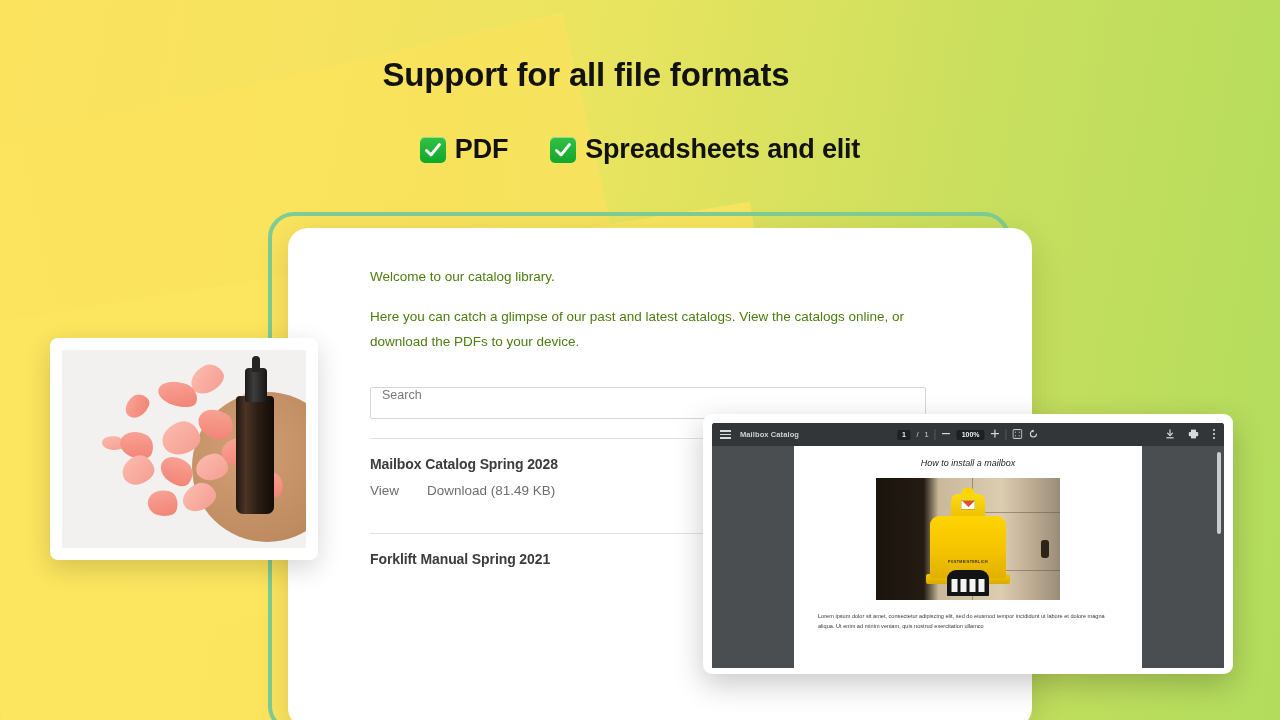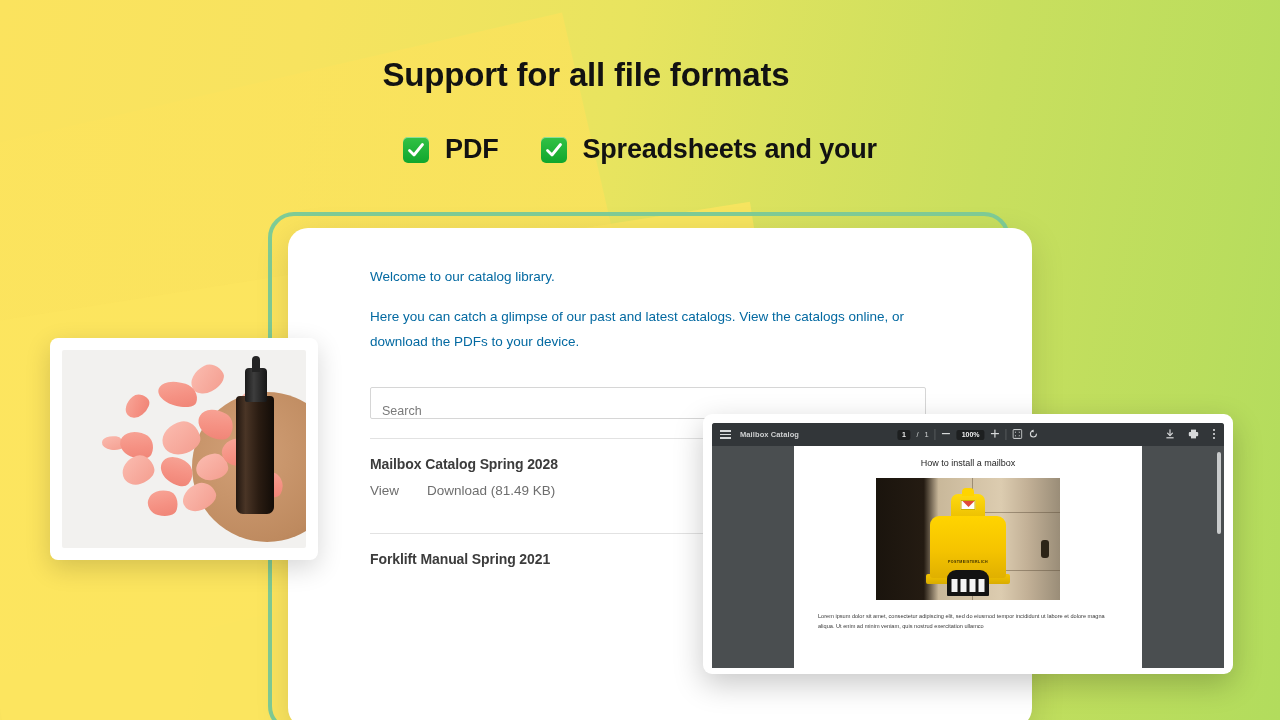--- a/index.html
+++ b/index.html
@@ -47,21 +47,21 @@
   }
   .formats {
     position: absolute;
     top: 134px; left: 0; width: 1280px;
     display: flex;
     justify-content: center;
     align-items: center;
     gap: 42px;
     z-index: 6;
   }
-  .fmt { display: flex; align-items: center; gap: 16px; }
+  .fmt { display: flex; align-items: center; gap: 9px; }
   .fmt-label {
     font-size: 27px;
     font-weight: bold;
     color: #121212;
     letter-spacing: -0.2px;
   }
   .check-box {
     position: relative;
     width: 26px; height: 26px;
     border-radius: 5px;
@@ -96,34 +96,34 @@
   .page-title {
     font-size: 46px;
     font-weight: normal;
     color: #1B1B1B;
     letter-spacing: -0.5px;
     line-height: 1.1;
     margin-bottom: 42px;
   }
   .lead {
     font-size: 13.5px;
-    color: #0369a1;
+    color: #4d7c0f;
     line-height: 1.9;
     max-width: 566px;
   }
   .lead p + p { margin-top: 14px; }
 
   .search-box {
     margin-top: 32px;
     width: 556px; height: 32px;
     border: 1px solid #D6D6D6;
     background: #fff;
     border-radius: 2px;
     display: flex;
-    align-items: flex-end;
+    align-items: flex-start;
     padding: 0 11px;
   }
   .search-box input {
     border: none; outline: none;
     width: 100%;
     font-family: "Liberation Sans", sans-serif;
     font-size: 12.5px;
     color: #6B6B6B;
     background: transparent;
   }
@@ -287,20 +287,21 @@
     width: 348px;
     background: #FFFFFF;
     padding: 12px 24px 0 24px;
     position: relative;
   }
   .pdf-page-title {
     text-align: center;
     font-size: 9px;
     color: #1F1F1F;
     margin-bottom: 10px;
+    font-style: italic;
   }
   .pdf-photo {
     width: 184px; height: 122px;
     margin: 0 auto;
     position: relative;
     overflow: hidden;
     background: linear-gradient(90deg, #1A140D 0%, #241B12 26%, #C9B89A 34%, #DCCCB0 68%, #C3B197 82%, #9A8D78 100%);
   }
   .wall-line {
     position: absolute;
@@ -425,21 +426,21 @@
           </svg>
       </span>
       <span class="fmt-label">PDF</span>
     </div>
     <div class="fmt">
       <span class="check-box">
         <svg width="20" height="20" viewBox="0 0 20 20">
             <path d="M3.5 10.5 L8 15 L16.5 4.5" stroke="#FFFFFF" stroke-width="2.8" fill="none" stroke-linecap="round" stroke-linejoin="round"></path>
           </svg>
       </span>
-      <span class="fmt-label">Spreadsheets and your</span>
+      <span class="fmt-label">Spreadsheets and elit</span>
     </div>
   </div>
 
   <div class="green-frame"></div>
 
   <div class="catalog-card">
     <div class="lead">
       <p>Welcome to our catalog library.</p>
       <p>Here you can catch a glimpse of our past and latest catalogs. View the catalogs online, or download the PDFs to your device.</p>
     </div>

